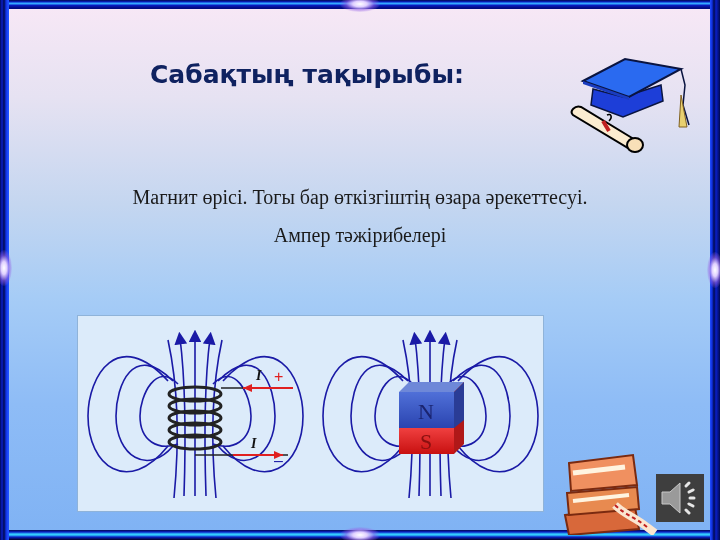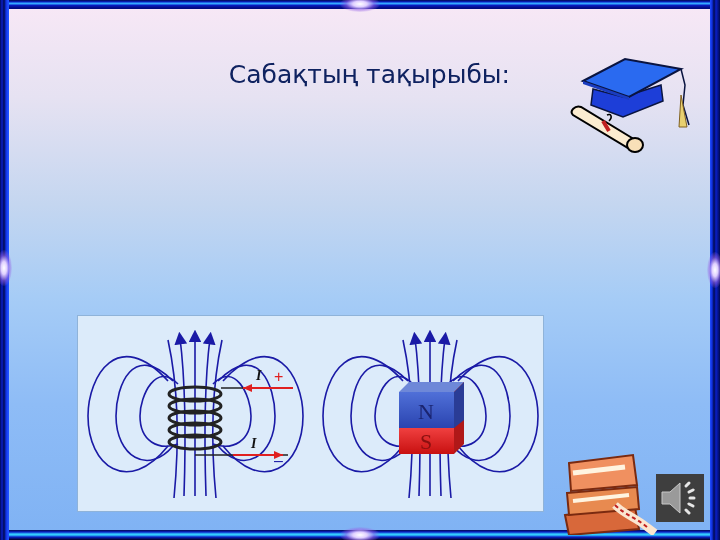--- a/index.html
+++ b/index.html
@@ -15,22 +15,22 @@
     background: linear-gradient(to bottom, #000a50 0px, #0a1ec8 2px, #33ccff 4px, #33ccff 5px, #0a1ec8 7px, #000020 10px); }
   .frame-left { position: absolute; left: 0; top: 0; width: 9px; height: 540px;
     background: linear-gradient(to right, #000a50 0px, #0a1ec8 2px, #000a50 4px, #1030e0 6px, #2050ff 8px); }
   .frame-right { position: absolute; right: 0; top: 0; width: 10px; height: 540px;
     background: linear-gradient(to right, #2050ff 0px, #1030e0 2px, #000a50 4px, #0a1ec8 6px, #000a50 10px); }
   .sparkle { position: absolute; width: 40px; height: 16px; border-radius: 50%;
     background: radial-gradient(ellipse at center, #ffffff 0%, #e0d0ff 25%, rgba(150,100,230,0.6) 50%, rgba(80,40,160,0) 75%); }
   .sparkle.v { width: 16px; height: 36px; }
 
   .title {
-    position: absolute; left: 150px; top: 60px; width: 360px; text-align: right;
-    font-family: "DejaVu Sans", sans-serif; font-weight: normal; font-size: 25px; color: #0f2260;
+    position: absolute; left: 150px; top: 60px; width: 360px; text-align: left;
+    font-family: "DejaVu Sans", sans-serif; font-weight: bold; font-size: 25px; color: #0f2260;
     letter-spacing: 0px;
   }
   .subtitle {
     position: absolute; left: 40px; top: 178px; width: 640px; text-align: center;
     font-family: "Liberation Serif", serif; font-size: 20px; color: #1a1a1a; line-height: 38px;
   }
   .subtitle span { display: block; }
 
   .grad-cap { position: absolute; left: 563px; top: 45px; width: 140px; height: 115px; }
 
@@ -56,20 +56,24 @@
   <div class="frame-left"></div>
   <div class="frame-right"></div>
 
   <div class="sparkle" style="left:340px; top:-4px;"></div>
   <div class="sparkle" style="left:340px; top:527px;"></div>
   <div class="sparkle v" style="left:-4px; top:250px;"></div>
   <div class="sparkle v" style="left:707px; top:252px;"></div>
 
   <div class="title">Сабақтың тақырыбы:</div>
 
+  <div class="subtitle">
+    <span>Магнит өрісі. Тогы бар өткізгіштің өзара әрекеттесуі.</span>
+    <span>Ампер тәжірибелері</span>
+  </div>
 
   <svg class="grad-cap" viewBox="0 0 140 115">
 
     <path d="M28 60 L60 72 L100 56 L98 40 L60 52 L30 44 Z" fill="#1d3ed8" stroke="#0a1440" stroke-width="1.5"></path>
 
     <path d="M20 36 L62 14 L118 24 L66 52 Z" fill="#2a6af0" stroke="#0a1440" stroke-width="2"></path>
     <path d="M20 36 L66 52 L66 55 L20 39 Z" fill="#1a3cc0"></path>
 
     <path d="M118 24 L122 40 L120 60 L126 80" stroke="#0a1440" stroke-width="1.5" fill="none"></path>
     <path d="M118 50 L124 82 L116 82 Z" fill="#e8d070" stroke="#806020" stroke-width="1"></path>

